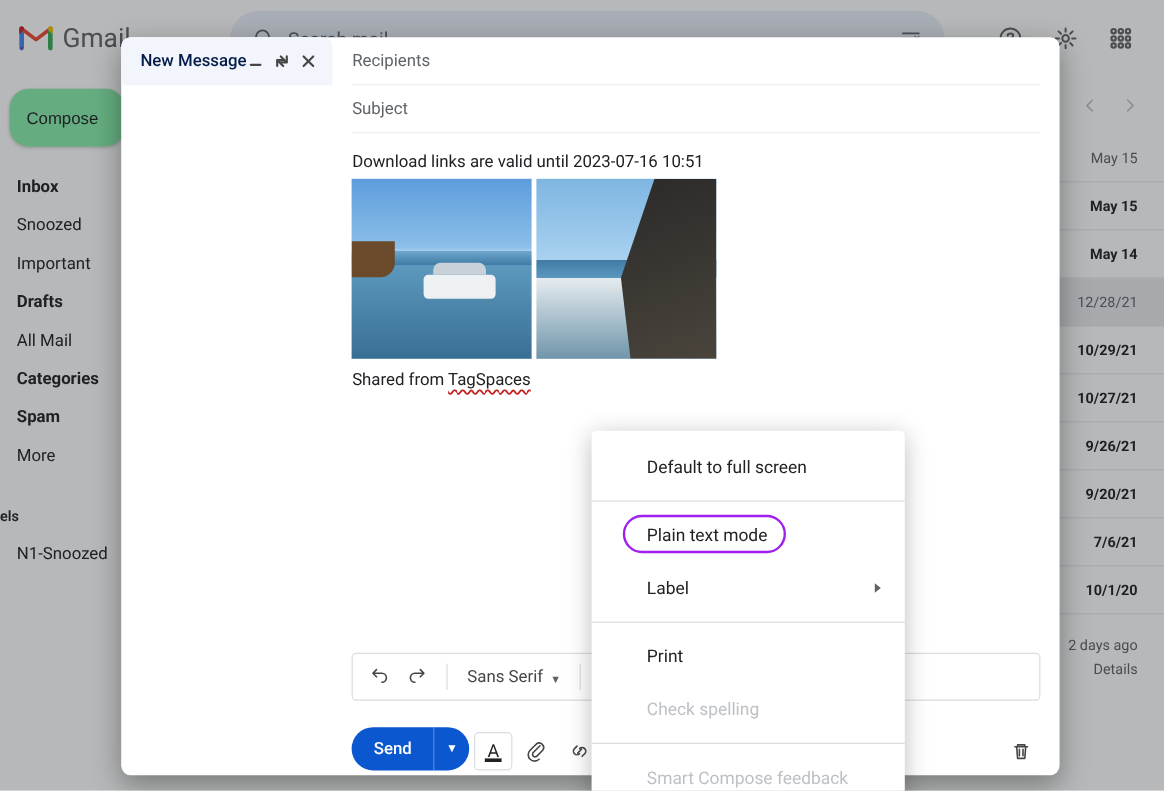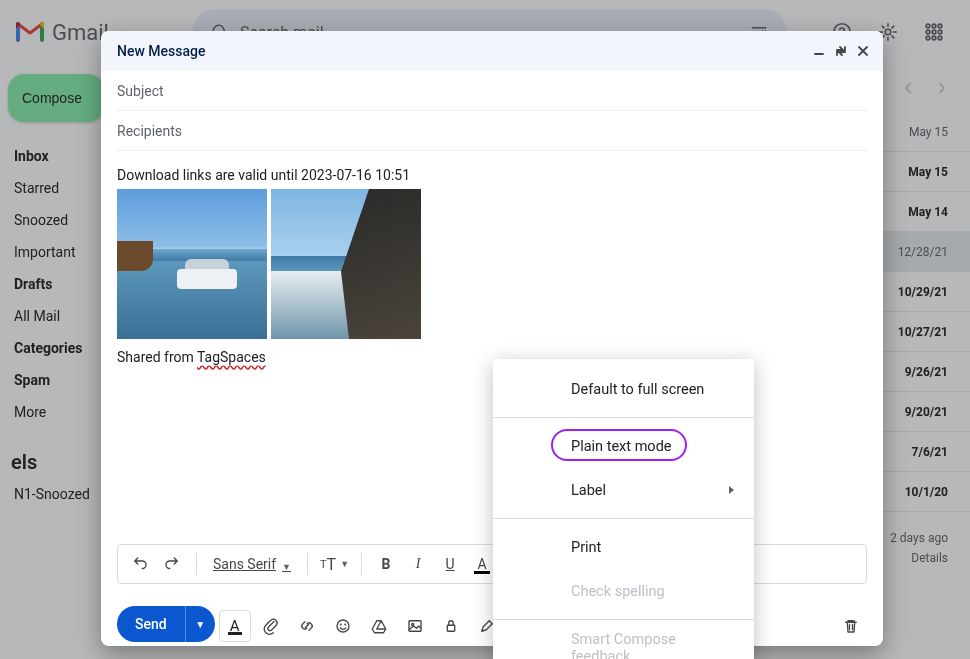--- a/index.html
+++ b/index.html
@@ -64,22 +64,22 @@
     display:flex; align-items:center; gap:12px;
   }
   .nav { display:flex; flex-direction:column;justify-content:flex-end; }
   .nav-item {
     height:32px; padding: 0 0 0 14px;
     display:flex; align-items:center;
     border-top-right-radius:16px; border-bottom-right-radius:16px;
   }
   .nav-item.bold { font-weight:700; }
   .labels-hdr {
-    margin-top:18px; padding-left:11px; height:32px;
-    display:flex; align-items:center; font-weight:600; font-size:20px;
+    margin-top:18px; padding-left:0; height:32px;
+    display:flex; align-items:center; font-weight:600; font-size:12px;
   }
   
   .rows {
     position:absolute; top:64px; right:0; left:200px; z-index:1;
   }
   .toolbar-row {
     height:48px; display:flex; align-items:center; justify-content:flex-end;
     padding-right:12px; gap:2px;
     border-bottom: none;
   }
@@ -99,21 +99,21 @@
   }
   .details div { line-height:20px; }
 
   
   .dialog {
     position:absolute; z-index:20;
     top:31px; left:101px;
     width:782px; height:615px;
     background:#fff; border-radius:8px;
     box-shadow: 0 8px 24px rgba(0,0,0,0.35);
-    display:flex; flex-direction:column;
+    display:flex; 
   }
   .dlg-hdr {
     height:40px; background:var(--dialog-hdr);
     border-top-left-radius:8px; border-top-right-radius:8px;
     display:flex; align-items:center; padding:0 12px 0 16px;
   }
   .dlg-title { color:#041e49; font-weight:500; }
   .dlg-hdr-icons { margin-left:auto; display:flex; gap:6px; color:#444746;}
   .dlg-hdr-icons span { width:16px; height:16px; display:flex; align-items:center; justify-content:center; font-size:14px;}
   .dlg-body { flex:1; padding:0 16px; display:flex; flex-direction:column; overflow:hidden; position:relative;}
@@ -162,21 +162,21 @@
   .shared-line { margin-top:10px; font-size:14px; }
   .shared-line .pl { text-decoration: underline; text-decoration-color:#c5221f; text-decoration-style: wavy; text-underline-offset:3px;}
   
   .fmt-bar {
     height:40px; border:1px solid var(--border); border-radius:4px;
     margin:0 0 10px 0; display:flex; align-items:center; padding:0 8px; gap:4px;
     color:#444746;
   }
   .fmt-bar .sep { width:1px; height:22px; background:var(--border); margin:0 6px; }
   .fmt-btn { width:28px; height:28px; display:flex; align-items:center; justify-content:center; border-radius:4px; }
-  .font-sel { display:flex; align-items:flex-end; gap:6px; padding:0 6px;text-decoration:underline; }
+  .font-sel { display:flex; align-items:flex-end; gap:6px; padding:0 6px; }
   .font-sel .tri { font-size:9px; color:#5f6368; }
   .size-sel { display:flex; align-items:center; gap:0px; }
   .size-sel .tT { font-weight:400; }
   .u-letter { text-decoration:underline; }
   .a-color {
     position:relative; width:28px; height:28px; display:flex; align-items:center; justify-content:center;
   }
   .a-color::after {
     content:""; position:absolute; bottom:4px; left:6px; right:6px; height:3px; background:#000;
   }
@@ -215,21 +215,20 @@
     left:493px; top:359px;
     width:261px;
     background:#fff; border-radius:4px;
     box-shadow: 0 4px 20px rgba(0,0,0,0.25);
     padding: 8px 0;
   }
   .pop-item {
     height:44px; padding: 0 24px 0 46px;
     display:flex; align-items:center; font-size:14.5px; color:#222;
     position:relative;
-    margin-left:32px;
   }
   .pop-item.expand::after {
     content:""; position:absolute; right:20px; top:50%; transform:translateY(-50%);
     border-left:5px solid #5f6368; border-top:4px solid transparent; border-bottom:4px solid transparent;
   }
   .pop-item.disabled { color:#bdc1c6; }
   .pop-sep { height:1px; background:var(--border); margin:6px 0;}
   .ring {
     position:absolute; left:26px; top:5px;
     width:136px; height:32px;
@@ -298,21 +297,20 @@
     </span>
   </div>
 </div>
 
 <div class="left">
   <button class="compose-btn">
     <span>Compose</span>
   </button>
   <div class="nav" id="nav">
       <div class="nav-item bold">Inbox</div>
-      <div class="nav-item">Starred</div>
       <div class="nav-item">Snoozed</div>
       <div class="nav-item">Important</div>
       <div class="nav-item bold">Drafts</div>
       <div class="nav-item">All Mail</div>
       <div class="nav-item bold">Categories</div>
       <div class="nav-item bold">Spam</div>
       <div class="nav-item">More</div>
     </div>
   <div class="labels-hdr">els</div>
   <div class="nav" id="labels-nav">
@@ -370,24 +368,24 @@
         </span>
       <span>
           <svg width="12" height="12" viewBox="0 0 12 12">
             <path d="M2 2 L10 10 M10 2 L2 10"></path>
           </svg>
         </span>
     </div>
   </div>
   <div class="dlg-body">
     <div class="field">
+      <span>Recipients</span>
+    </div>
+    <div class="field">
       <span>Subject</span>
-    </div>
-    <div class="field">
-      <span>Recipients</span>
     </div>
     <div class="editor">
       <div class="download-line">Download links are valid until 2023-07-16 10:51</div>
       <div class="imgs">
         <div class="thumb thumb1">
             <div class="cliff"></div>
             <div class="boat"></div>
           </div>
         <div class="thumb thumb2">
             <div class="bigcliff"></div>

